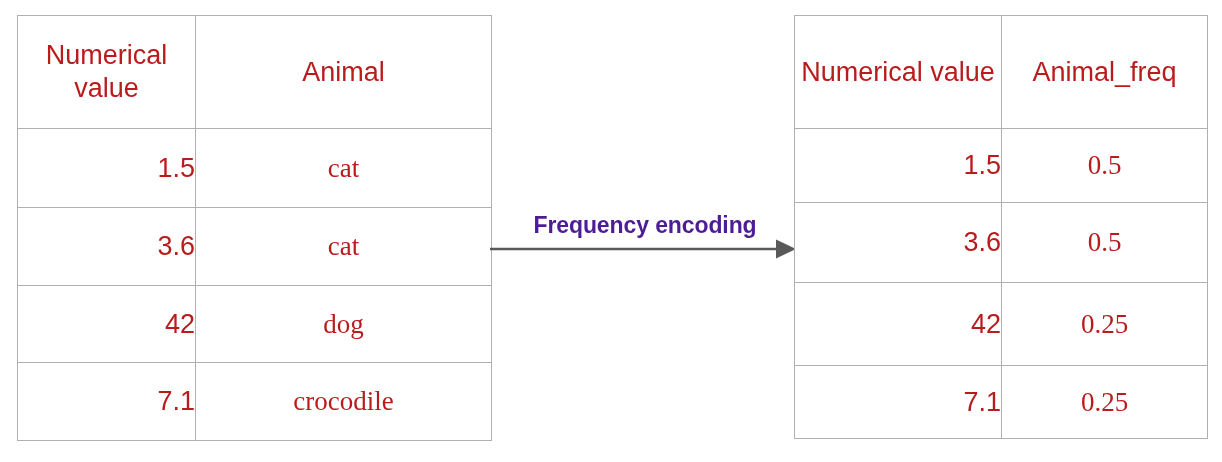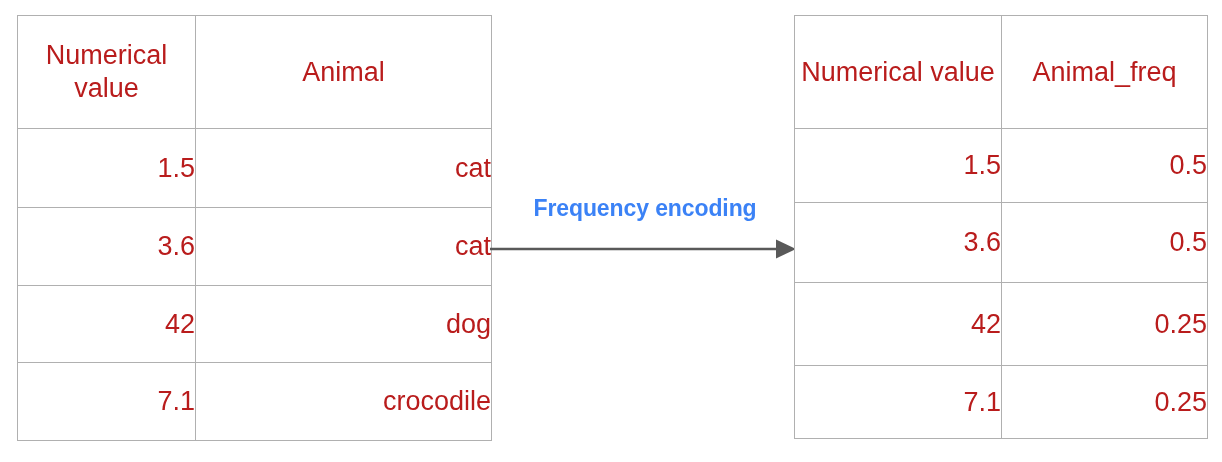--- a/index.html
+++ b/index.html
@@ -63,47 +63,48 @@
   .hdr-row th { height: 113px; }
   .hdr-center {
     text-align: center;
     padding: 0 8px;
   }
 
   .cell-center {
     text-align: right;
   }
   .cell-left {
-    text-align: right;
+    text-align: center;
     padding-left: 18px;
+    font-family: Liberation Serif, serif;
   }
 
   
   #table-source .r1 td { height: 79px; }
   #table-source .r2 td { height: 78px; }
   #table-source .r3 td { height: 77px; }
   #table-source .r4 td { height: 78px; }
 
   
   #table-encoded .r1 td { height: 74px; }
   #table-encoded .r2 td { height: 80px; }
   #table-encoded .r3 td { height: 83px; }
   #table-encoded .r4 td { height: 73px; }
 
   
   #transform-label {
     position: absolute;
     left: 495px;
-    top: 195px;
+    top: 212px;
     width: 300px;
     text-align: center;
     font-size: 23px;
     font-weight: bold;
     letter-spacing: -0.1px;
-    color: #3b82f6;
+    color: #4c1d95;
     white-space: nowrap;
   }
   #transform-arrow {
     position: absolute;
     left: 485px;
     top: 232px;
     width: 315px;
     height: 36px;
   }
 </style>

